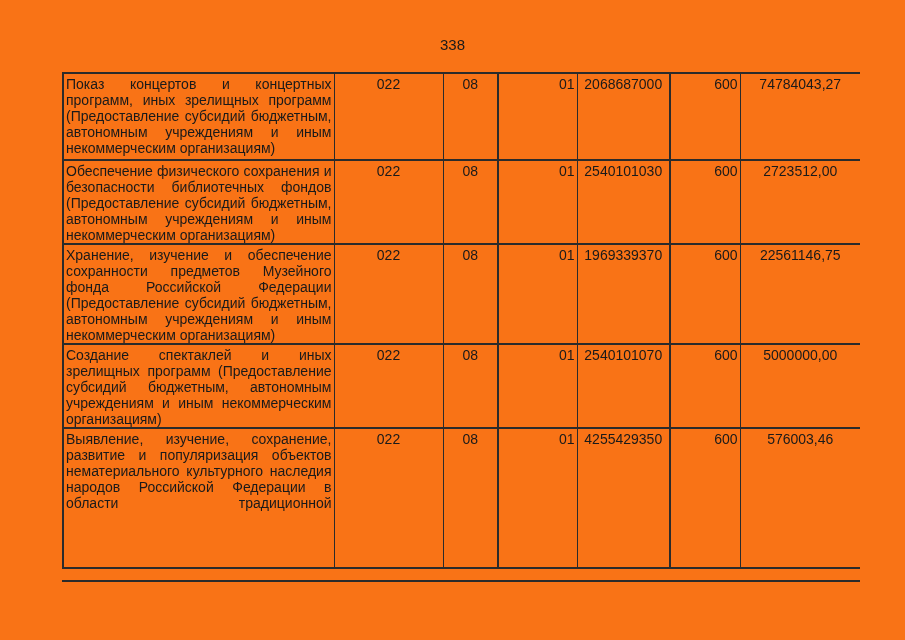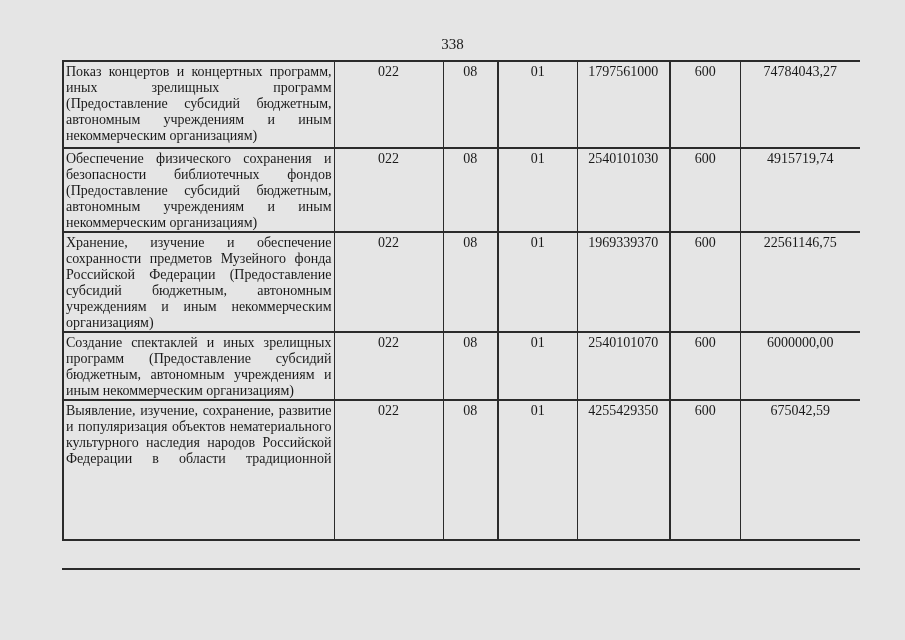--- a/index.html
+++ b/index.html
@@ -4,38 +4,38 @@
 <style>
   html, body {
     margin: 0;
     padding: 0;
     background: #ffffff;
   }
   .page {
     position: relative;
     width: 905px;
     height: 640px;
-    background: #e5e5e5;
+    background: #f97316;
     color: #1a1a1a;
-    font-family: Liberation Serif, serif;
+    font-family: Liberation Sans, sans-serif;
     overflow: hidden;
   }
   .page-number {
     position: absolute;
     top: 36px;
     left: 0;
     width: 905px;
     text-align: center;
     font-size: 15px;
     color: #1a1a1a;
   }
   .table-clip {
     position: absolute;
     left: 62px;
-    top: 60px;
+    top: 72px;
     width: 798px;
     height: 508px;
     overflow: hidden;
     border-bottom: 2px solid #2b2b2b;
   }
   table.budget {
     border-collapse: collapse;
     table-layout: fixed;
     width: 798px;
     border: 2px solid #2b2b2b;
@@ -48,20 +48,21 @@
     padding: 2px 2px 0 2px;
     overflow: hidden;
   }
   table.budget tr {
     border-top: 2px solid #2b2b2b;
   }
   
   table.budget td:nth-child(4),
   table.budget td:nth-child(6) {
     border-left-width: 2px;
+    text-align: right;
   }
   td.desc {
     text-align: justify;
     padding-left: 5px;
     padding-right: 4px;
   }
   td.desc.truncated {
     text-align-last: justify;
   }
   td.num {
@@ -91,57 +92,57 @@
         <col style="width:93px">
         <col style="width:70px">
         <col style="width:121px">
       </colgroup>
       <tbody>
         <tr class="r1">
           <td class="desc">Показ концертов и концертных программ, иных зрелищных программ (Предоставление субсидий бюджетным, автономным учреждениям и иным некоммерческим организациям)</td>
           <td class="num">022</td>
           <td class="num">08</td>
           <td class="num">01</td>
-          <td class="num">1797561000</td>
+          <td class="num">2068687000</td>
           <td class="num">600</td>
           <td class="num">74784043,27</td>
         </tr>
         <tr class="r3">
           <td class="desc">Обеспечение физического сохранения и безопасности библиотечных фондов (Предоставление субсидий бюджетным, автономным учреждениям и иным некоммерческим организациям)</td>
           <td class="num">022</td>
           <td class="num">08</td>
           <td class="num">01</td>
           <td class="num">2540101030</td>
           <td class="num">600</td>
-          <td class="num">4915719,74</td>
+          <td class="num">2723512,00</td>
         </tr>
         <tr class="r4">
           <td class="desc">Хранение, изучение и обеспечение сохранности предметов Музейного фонда Российской Федерации (Предоставление субсидий бюджетным, автономным учреждениям и иным некоммерческим организациям)</td>
           <td class="num">022</td>
           <td class="num">08</td>
           <td class="num">01</td>
           <td class="num">1969339370</td>
           <td class="num">600</td>
           <td class="num">22561146,75</td>
         </tr>
         <tr class="r5">
           <td class="desc">Создание спектаклей и иных зрелищных программ (Предоставление субсидий бюджетным, автономным учреждениям и иным некоммерческим организациям)</td>
           <td class="num">022</td>
           <td class="num">08</td>
           <td class="num">01</td>
           <td class="num">2540101070</td>
           <td class="num">600</td>
-          <td class="num">6000000,00</td>
+          <td class="num">5000000,00</td>
         </tr>
         <tr class="r6">
           <td class="desc truncated">Выявление, изучение, сохранение, развитие и популяризация объектов нематериального культурного наследия народов Российской Федерации в области традиционной</td>
           <td class="num">022</td>
           <td class="num">08</td>
           <td class="num">01</td>
           <td class="num">4255429350</td>
           <td class="num">600</td>
-          <td class="num">675042,59</td>
+          <td class="num">576003,46</td>
         </tr>
       </tbody>
     </table>
   </div>
 
 </div>
 
 </body></html>

